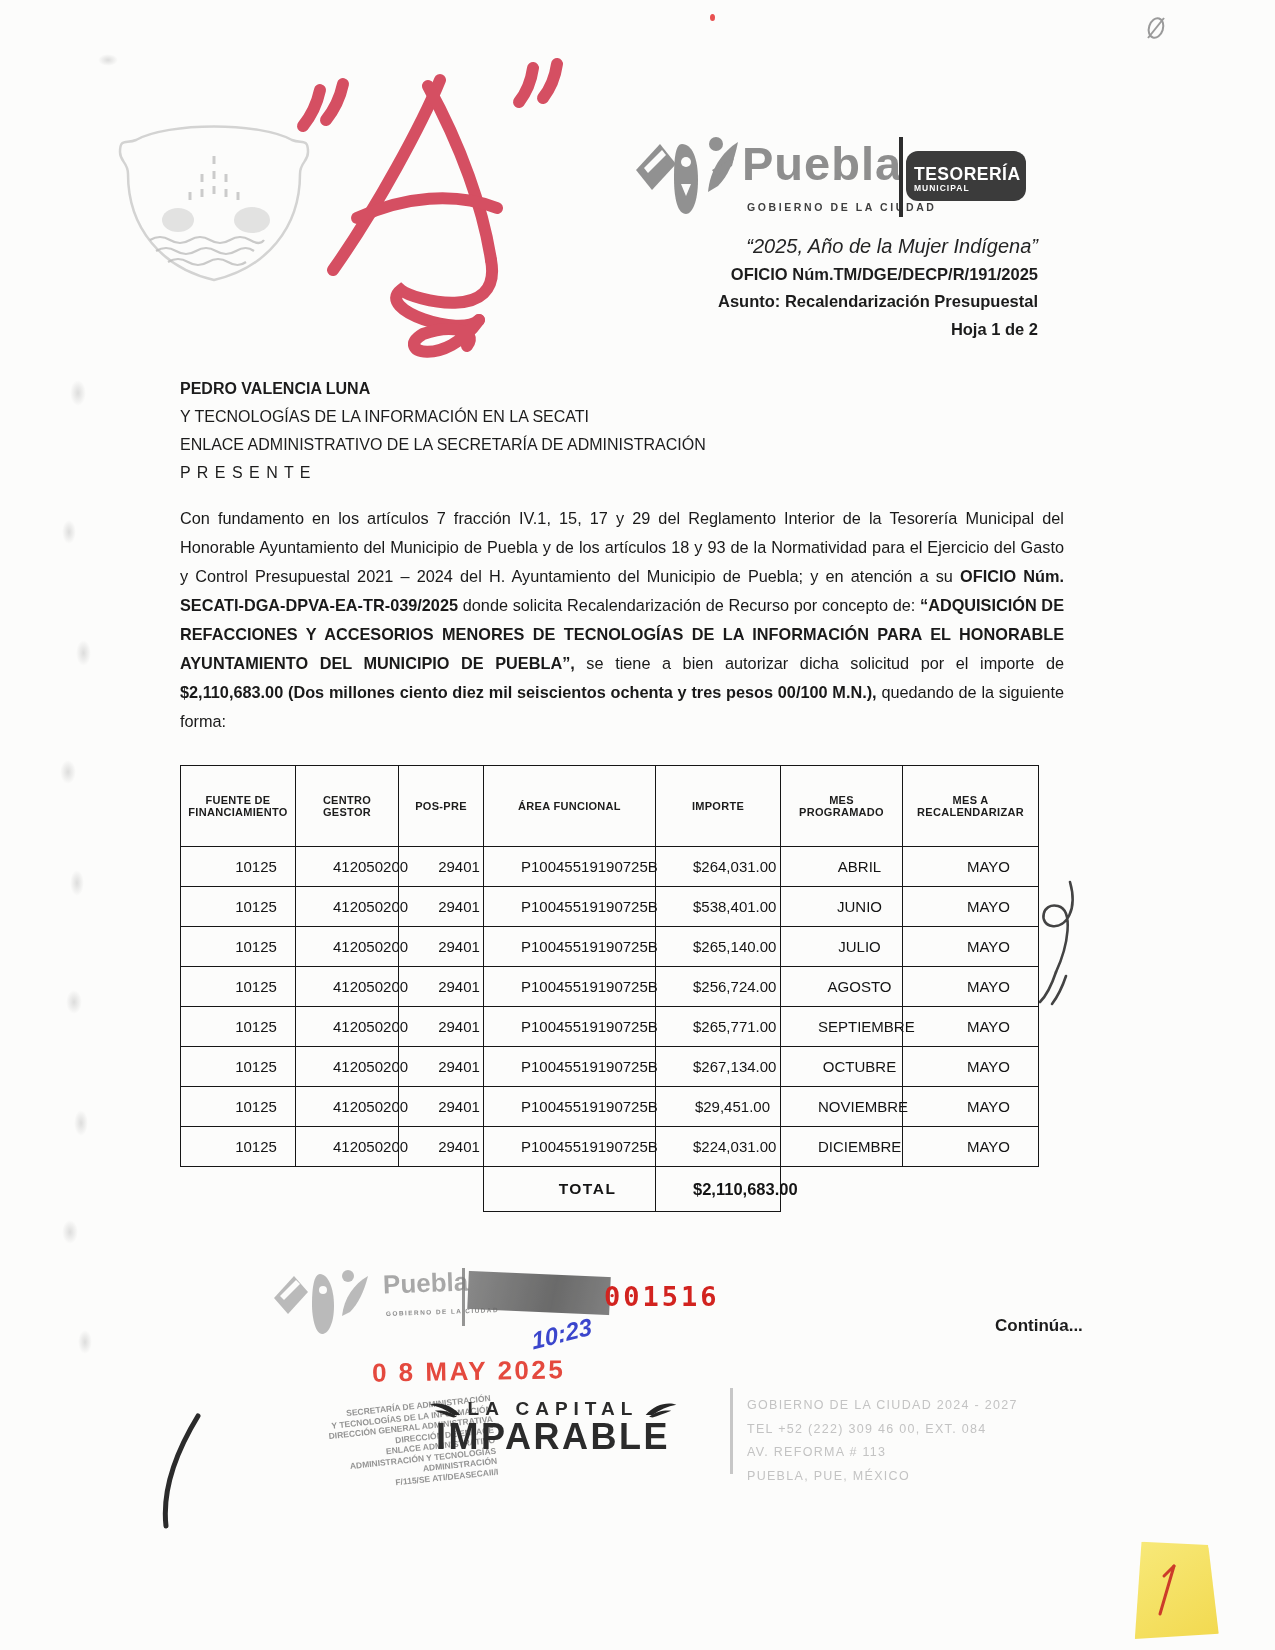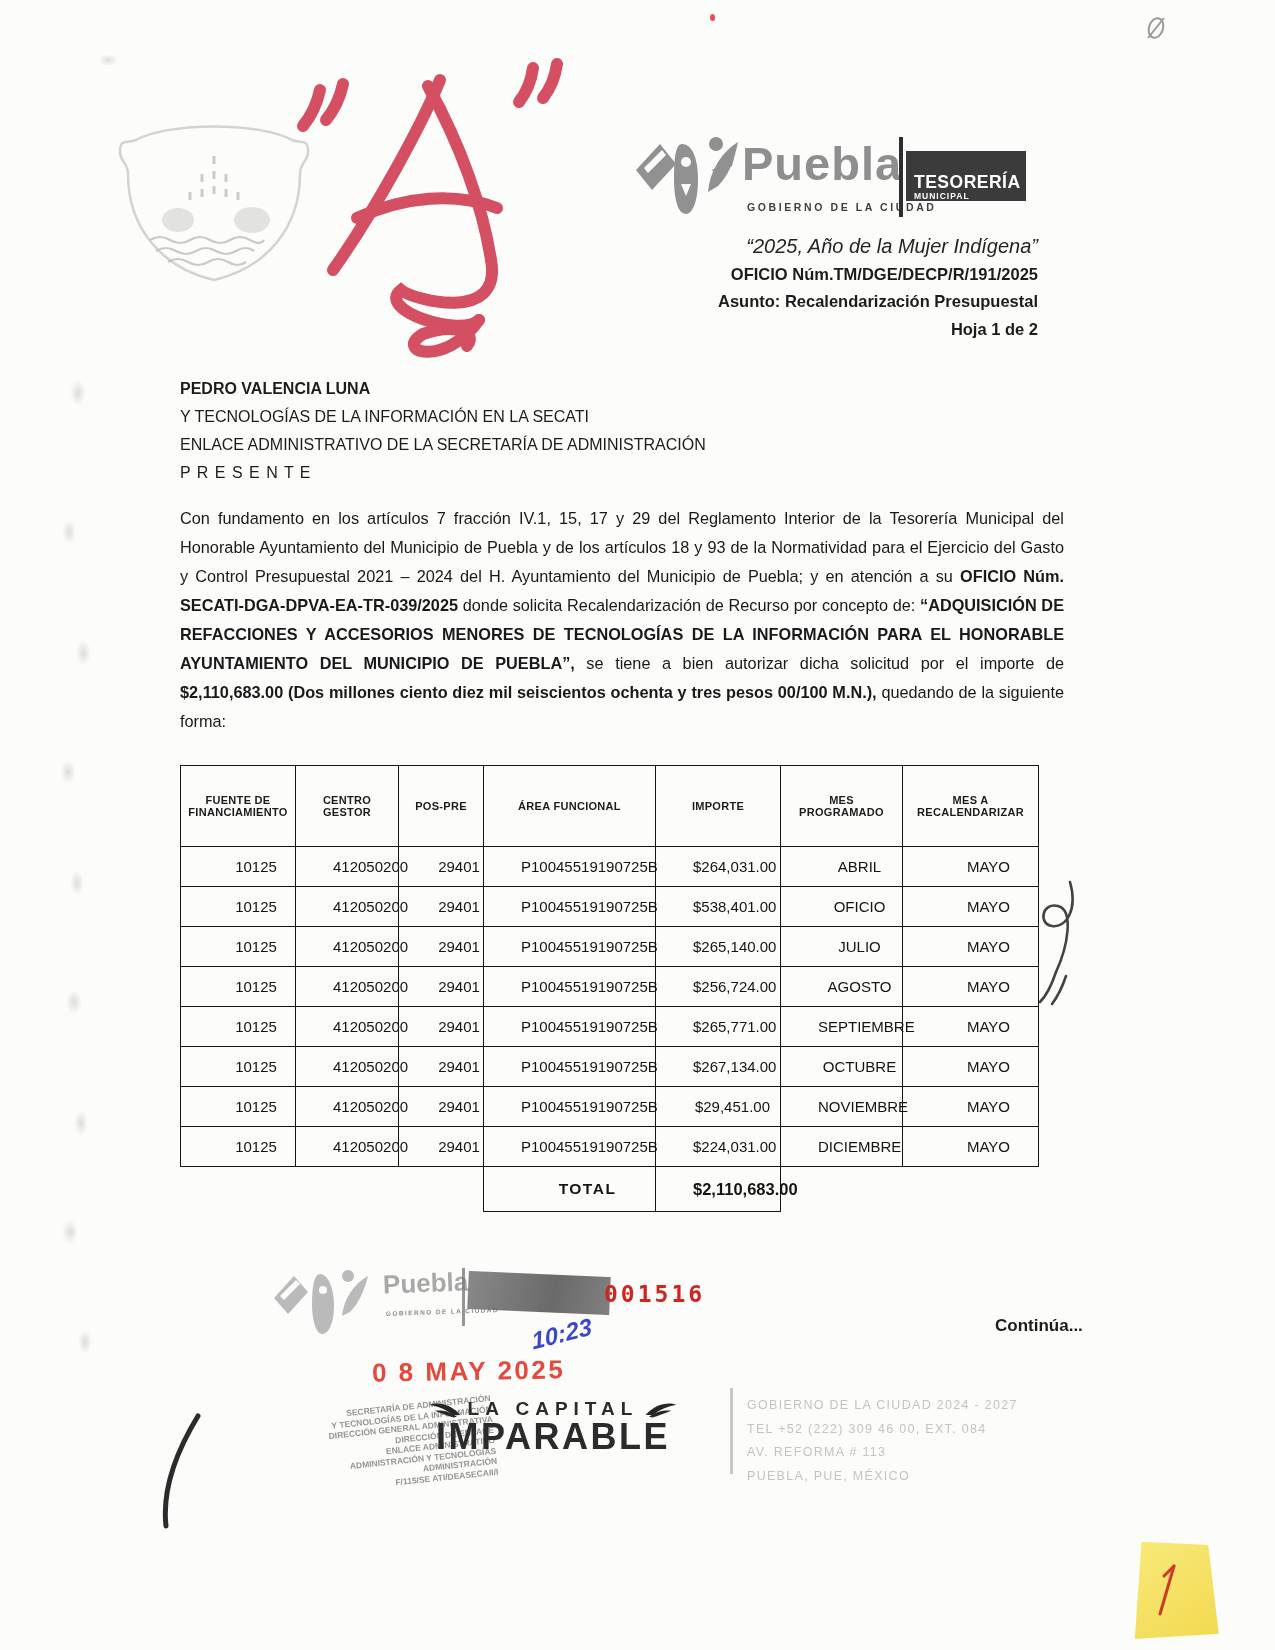--- a/index.html
+++ b/index.html
@@ -7,21 +7,21 @@
         font-family:"Liberation Sans",sans-serif;color:#1c1c1c;}
   .abs{position:absolute;}
 
   
   .brand-word{position:absolute;left:742px;top:140px;font-size:47px;font-weight:bold;
               color:var(--brand_gray,#8e8e8e);letter-spacing:1px;line-height:1;}
   .brand-sub{position:absolute;left:747px;top:201px;font-size:10.5px;font-weight:bold;
              letter-spacing:2.6px;color:#3f3f3f;}
   .logo-bar{position:absolute;left:899px;top:137px;width:4px;height:80px;background:#2d2d2d;}
   .dept-box{position:absolute;left:906px;top:151px;width:120px;height:50px;
-            background:var(--badge_dark,#3b3b3b);color:#fff;padding:22px 0 0 8px;box-sizing:border-box;}
+            background:var(--badge_dark,#3b3b3b);color:#fff;padding:14px 0 0 8px;box-sizing:border-box;border-radius:12px;}
   .dept-box .l1{font-size:17.5px;font-weight:bold;letter-spacing:.5px;line-height:18px;}
   .dept-box .l2{font-size:8.5px;font-weight:bold;letter-spacing:1px;}
 
   
   .hdr{position:absolute;right:237px;top:233px;text-align:right;line-height:27.5px;}
   .hdr .motto{font-style:italic;font-size:20px;color:#242424;}
   .hdr .b{font-weight:bold;font-size:16.5px;}
 
   
   .addr{position:absolute;left:180px;top:375px;font-size:16px;line-height:28px;}
@@ -47,21 +47,21 @@
   td.total-amount{font-weight:bold;font-size:16.5px;text-align:left;padding-right:8px;}
   .stamp-brand{position:absolute;left:383px;top:1268px;font-size:26px;font-weight:bold;
                color:#9a9a9a;transform:rotate(-2deg);opacity:.85;}
   .stamp-brand-sub{position:absolute;left:386px;top:1308px;font-size:6.5px;font-weight:bold;
                letter-spacing:1.4px;color:#8d8d8d;transform:rotate(-2deg);}
   .stamp-bar{position:absolute;left:462px;top:1268px;width:3px;height:58px;background:#7b7b7b;opacity:.8;}
   .ink-smudge{position:absolute;left:468px;top:1274px;width:142px;height:38px;
               background:linear-gradient(100deg,#757575,#515151 60%,#6b6b6b);
               transform:rotate(2.5deg);opacity:.85;filter:blur(.4px);}
   .folio{position:absolute;left:604px;top:1281px;font-family:"DejaVu Sans Mono",monospace;
-         font-weight:bold;font-size:23px;letter-spacing:3px;color:var(--folio_red,#d2231f);}
+         font-weight:bold;font-size:27px;letter-spacing:3px;color:var(--folio_red,#d2231f);}
   .handtime{position:absolute;left:531px;top:1320px;font-size:24px;font-style:italic;
             color:var(--pen_blue,#2733c8);transform:rotate(-14deg) skewX(-6deg);font-weight:bold;opacity:.9;}
   .datestamp{position:absolute;left:372px;top:1356px;font-size:26px;font-weight:bold;
              letter-spacing:2.5px;color:var(--stamp_red,#e23a2e);transform:rotate(-1deg);opacity:.92;}
   .capital{position:absolute;left:398px;top:1398px;width:310px;text-align:center;color:#2b2b2b;}
   .capital .row1{display:flex;align-items:center;justify-content:center;gap:6px;}
   .capital .lc{font-size:19px;font-weight:bold;letter-spacing:6px;}
   .capital .imp{font-size:36px;font-weight:bold;letter-spacing:2.5px;line-height:34px;}
   .dept-stamp{position:absolute;left:280px;top:1404px;width:215px;transform:rotate(-6deg);
               font-size:8.5px;font-weight:bold;line-height:10.5px;color:rgba(70,70,70,.58);
@@ -202,21 +202,21 @@
             <td class="col4">$264,031.00</td>
             <td class="col5">ABRIL</td>
             <td class="col6">MAYO</td>
           </tr>
           <tr>
             <td class="col0">10125</td>
             <td class="col1">412050200</td>
             <td class="col2">29401</td>
             <td class="col3">P10045519190725B</td>
             <td class="col4">$538,401.00</td>
-            <td class="col5">OFICIO</td>
+            <td class="col5">JUNIO</td>
             <td class="col6">MAYO</td>
           </tr>
           <tr>
             <td class="col0">10125</td>
             <td class="col1">412050200</td>
             <td class="col2">29401</td>
             <td class="col3">P10045519190725B</td>
             <td class="col4">$265,140.00</td>
             <td class="col5">JULIO</td>
             <td class="col6">MAYO</td>

